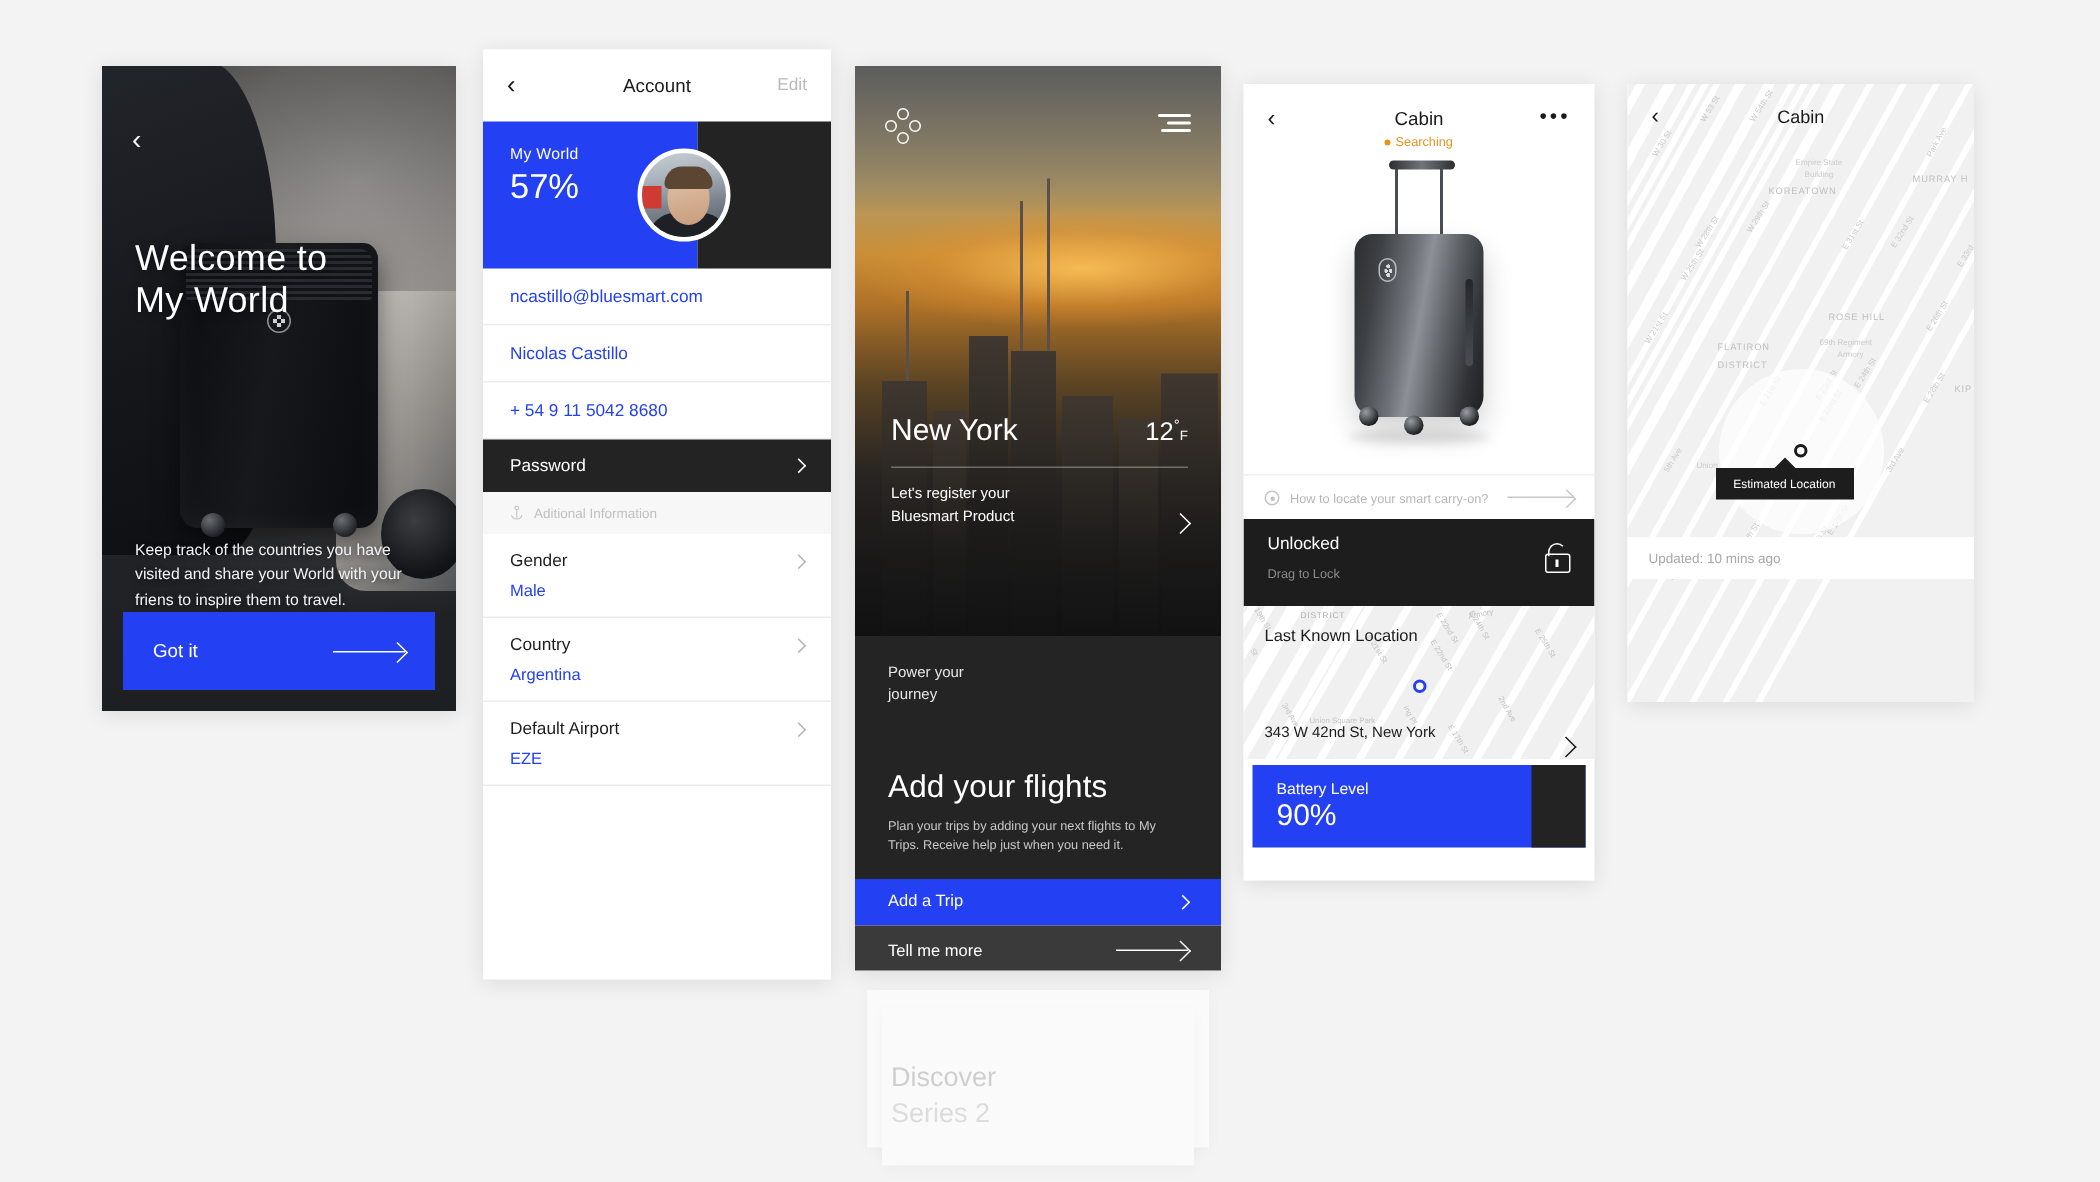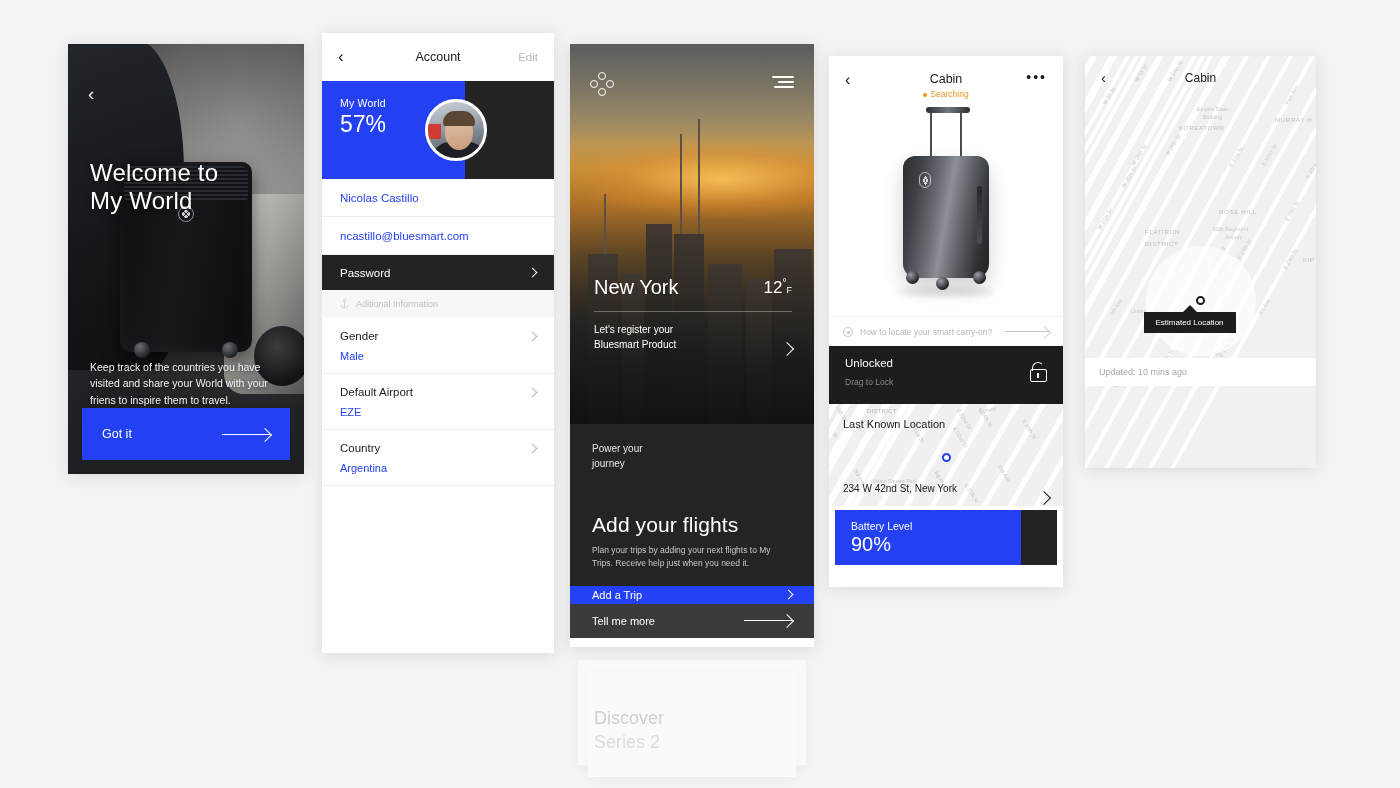--- a/index.html
+++ b/index.html
@@ -132,21 +132,21 @@
   .s3-temp { position:absolute; right:22px; bottom:126px; color:#fff; font-size:17px; font-weight:300; z-index:5; }
   .s3-temp sup { font-size:10px; }
   .s3-temp sub { font-size:9px; vertical-align:baseline; }
   .s3-div { position:absolute; left:24px; right:22px; bottom:112px; height:1px; background:rgba(255,255,255,.32); z-index:5; }
   .s3-reg { position:absolute; left:24px; bottom:72px; color:#fff; font-size:10px; line-height:1.5; z-index:5; }
   .s3-regarrow { position:absolute; right:22px; bottom:81px; z-index:5; cursor:pointer; }
   .s3-dark { background:#242424; padding:18px 22px 0; }
   .s3-dark .kick { color:#e6e6e6; font-size:10px; line-height:1.45; }
   .s3-dark .big { color:#fff; font-size:21px; font-weight:300; margin-top:42px; letter-spacing:.1px; }
   .s3-dark .sub { color:#c9c9c9; font-size:8.5px; line-height:1.5; margin-top:7px; padding-bottom:16px; }
-  .s3-blue { height:18px; background:#2340f2; display:flex; align-items:center; justify-content:space-between;
+  .s3-blue { height:31px; background:#2340f2; display:flex; align-items:center; justify-content:space-between;
       padding:0 22px; cursor:pointer;gap:24px; }
   .s3-blue span { color:#fff; font-size:11px; }
   .s3-tell { height:34px; background:#3a3a3a; display:flex; align-items:center; justify-content:space-between;
       padding:0 22px; cursor:pointer; }
   .s3-tell span { color:#fff; font-size:11px; }
 
   
   .ghost { position:absolute; background:#fafafa; box-shadow:0 2px 10px rgba(0,0,0,.03); }
   #g1 { left:578px; top:660px; width:228px; height:105px; }
   #g2 { left:588px; top:672px; width:208px; height:105px; }
@@ -280,22 +280,23 @@
         <div class="pct">57%</div>
       </div>
       <div class="s2-hero-dark"></div>
       <div class="s2-avatar">
         <div class="red"></div>
         <div class="shirt"></div>
         <div class="face"></div>
         <div class="hair"></div>
       </div>
     </div>
+    <div class="s2-row">ncastillo@bluesmart.com</div>
     <div class="s2-row">Nicolas Castillo</div>
-    <div class="s2-row">ncastillo@bluesmart.com</div>
+    <div class="s2-row">+ 54 9 11 5042 8680</div>
     <div class="s2-pass">
       <span>Password</span>
       <i class="chev" style="color:#fff"></i>
     </div>
     <div class="s2-addl">
       <svg width="9" height="10" viewBox="0 0 9 10">
         <circle cx="4.5" cy="1.6" r="1.2" fill="none" stroke="#c8c8c8" stroke-width="0.8"></circle>
         <line x1="4.5" y1="2.8" x2="4.5" y2="8.6" stroke="#c8c8c8" stroke-width="0.8"></line>
         <path d="M1 6.2 a3.6 3.6 0 0 0 7 0" fill="none" stroke="#c8c8c8" stroke-width="0.8"></path>
       </svg>
@@ -303,31 +304,31 @@
     </div>
     <div class="s2-sec">
       <div class="hd">
           <span>Gender</span>
       <i class="chev"></i>
         </div>
       <div class="vl">Male</div>
     </div>
     <div class="s2-sec">
       <div class="hd">
+          <span>Country</span>
+      <i class="chev"></i>
+        </div>
+      <div class="vl">Argentina</div>
+    </div>
+    <div class="s2-sec">
+      <div class="hd">
           <span>Default Airport</span>
       <i class="chev"></i>
         </div>
       <div class="vl">EZE</div>
-    </div>
-    <div class="s2-sec">
-      <div class="hd">
-          <span>Country</span>
-      <i class="chev"></i>
-        </div>
-      <div class="vl">Argentina</div>
     </div>
   </div>
 
   <div class="ghost" id="g1"></div>
   <div class="ghost" id="g2"></div>
   <div class="ghost-txt">
     <div>Discover</div>
     <div class="l2">Series 2</div>
   </div>
 
@@ -412,21 +413,21 @@
     <div class="s4-lock">
       <div class="t">Unlocked</div>
       <div class="s">Drag to Lock</div>
       <div class="lock-ic">
         <div class="shk"></div>
           <div class="bdy"></div>
       </div>
     </div>
     <div class="s4-map" id="s4map">
       <div class="lbl1">Last Known Location</div>
-      <div class="lbl2">234 W 42nd St, New York</div>
+      <div class="lbl2">343 W 42nd St, New York</div>
       <div class="mdot"></div>
       <div class="goarrow"><i class="arrow-d"></i></div>
     <div class="street" style="left: 12px; top: -60px; width: 5px; height: 260px; transform: rotate(30deg); transform-origin: left top;"></div>
         <div class="street" style="left: 38px; top: -60px; width: 5px; height: 260px; transform: rotate(30deg); transform-origin: left top;"></div>
         <div class="street" style="left: 64px; top: -60px; width: 5px; height: 260px; transform: rotate(30deg); transform-origin: left top;"></div>
         <div class="street" style="left: 90px; top: -60px; width: 5px; height: 260px; transform: rotate(30deg); transform-origin: left top;"></div>
         <div class="street" style="left: 116px; top: -60px; width: 5px; height: 260px; transform: rotate(30deg); transform-origin: left top;"></div>
         <div class="street" style="left: 142px; top: -60px; width: 5px; height: 260px; transform: rotate(30deg); transform-origin: left top;"></div>
         <div class="street" style="left: 168px; top: -60px; width: 5px; height: 260px; transform: rotate(30deg); transform-origin: left top;"></div>
         <div class="street" style="left: 194px; top: -60px; width: 5px; height: 260px; transform: rotate(30deg); transform-origin: left top;"></div>

